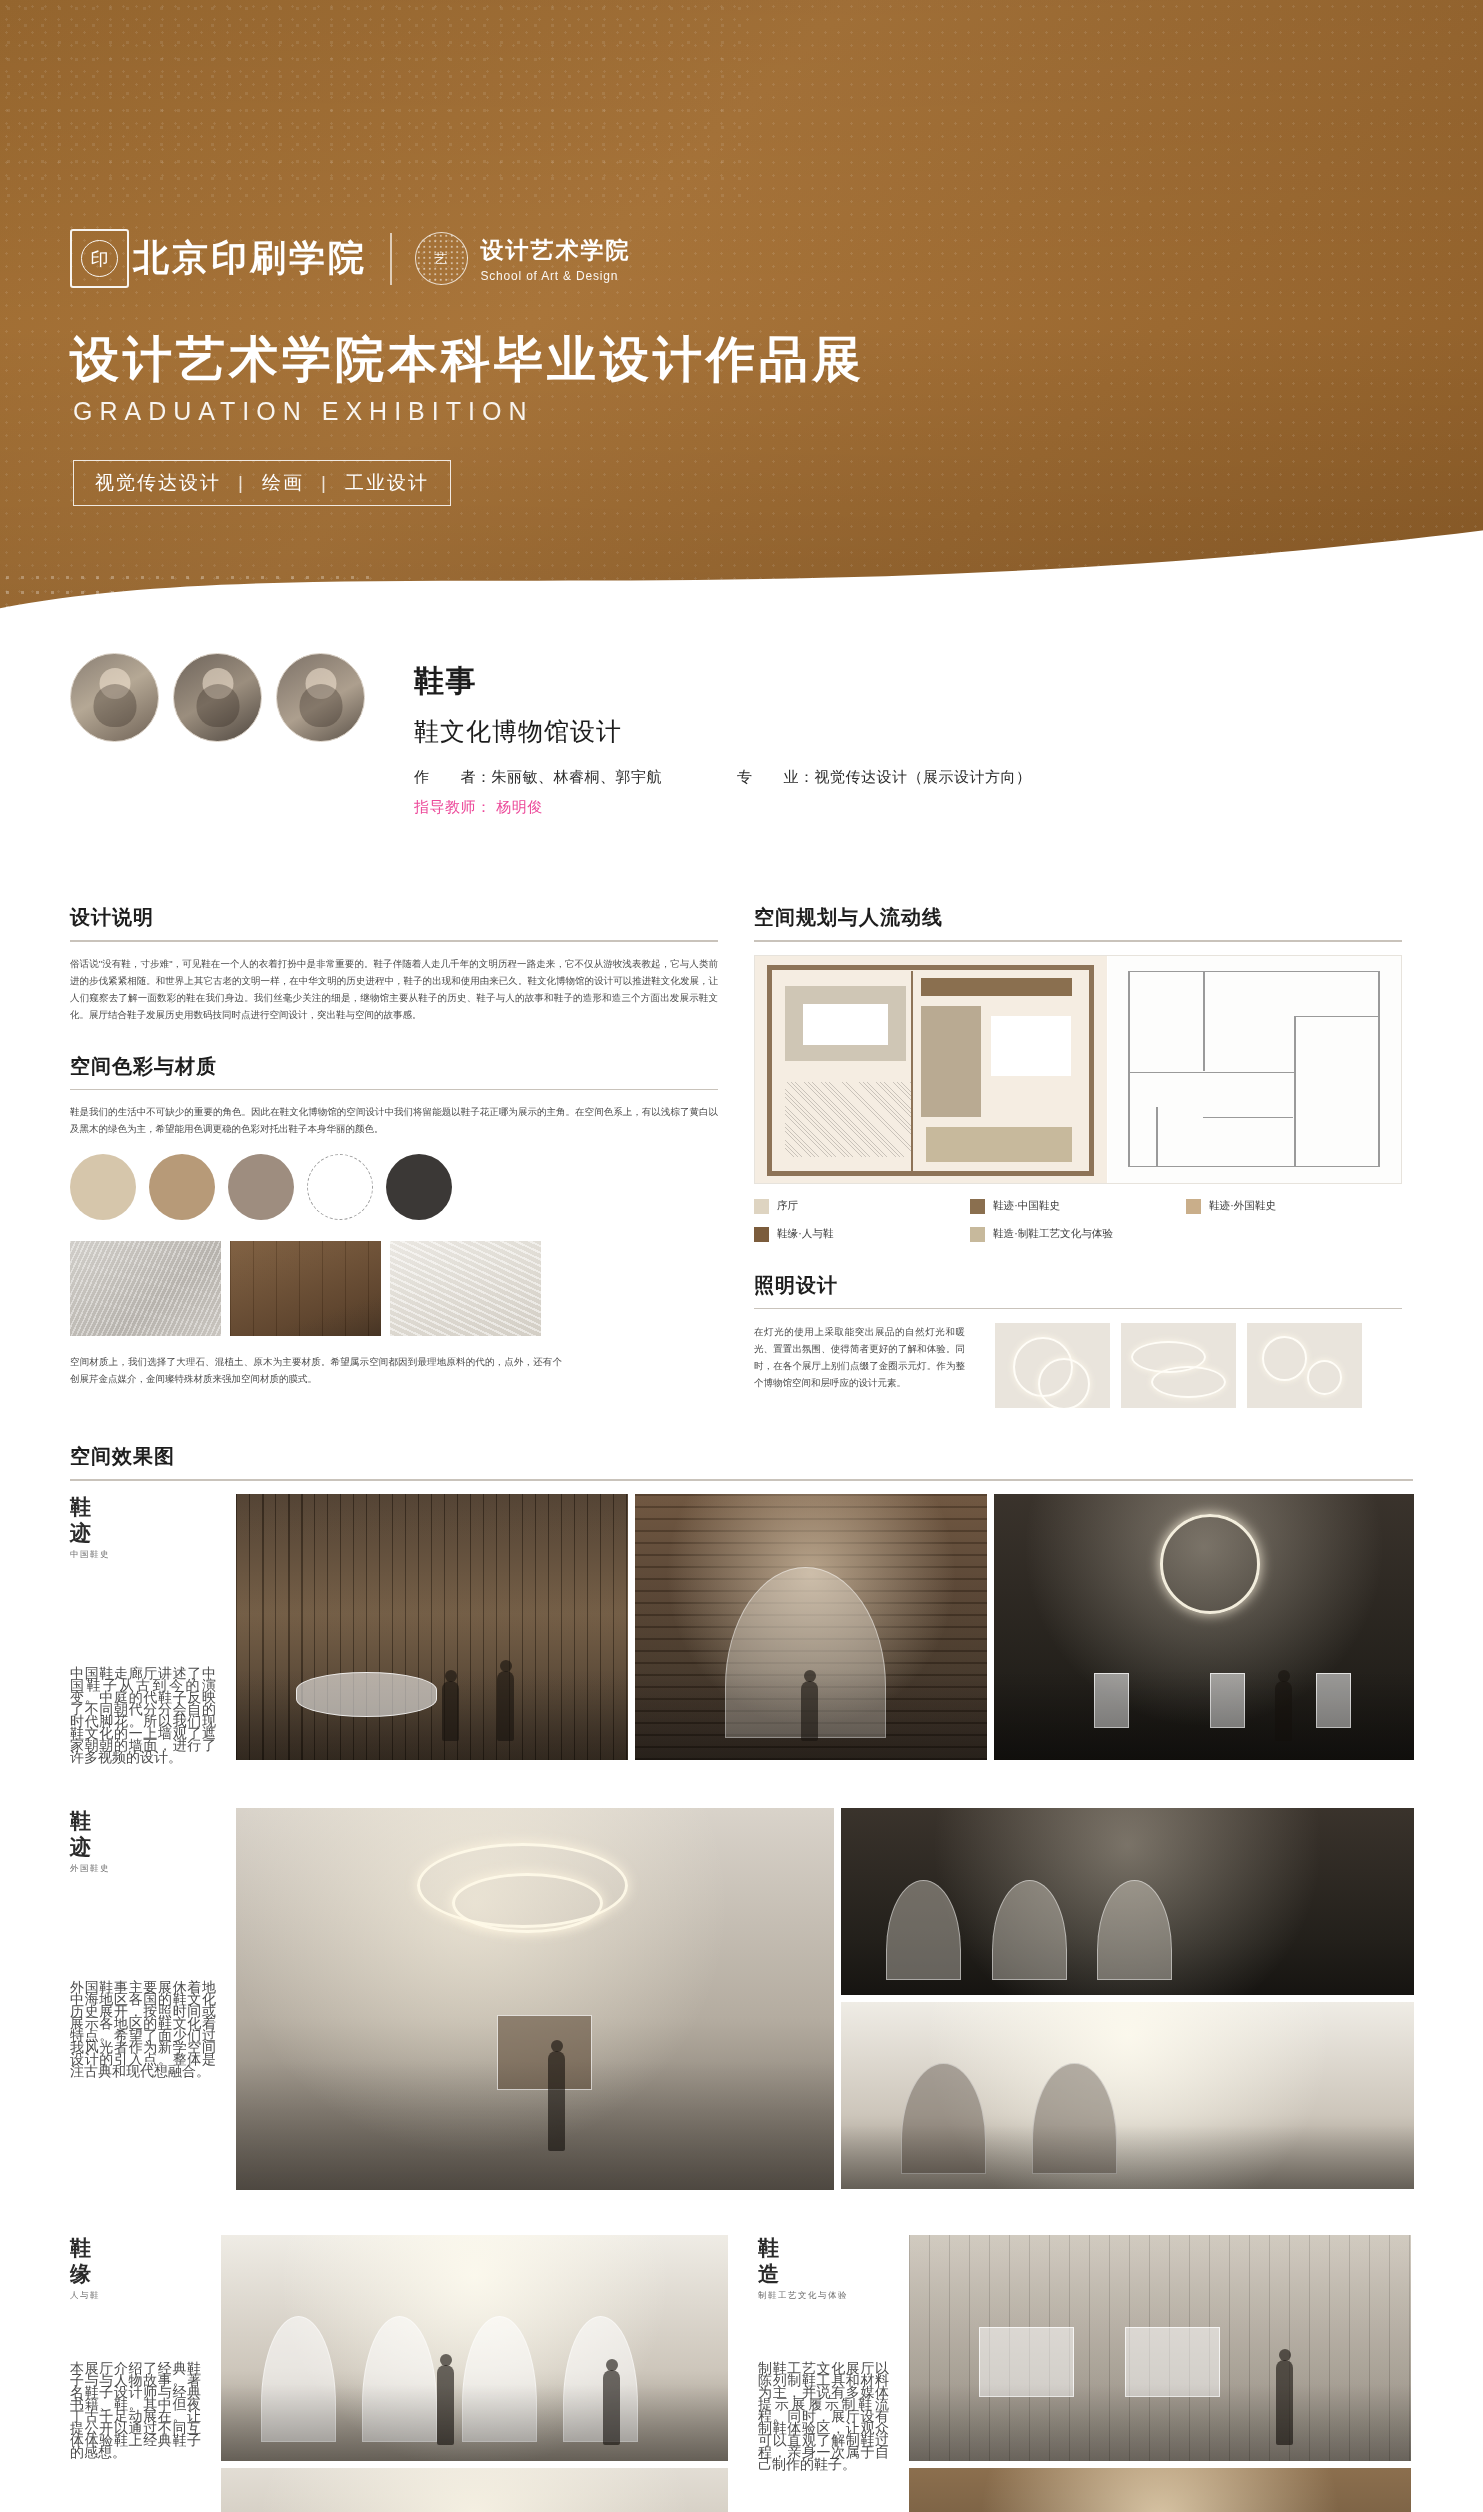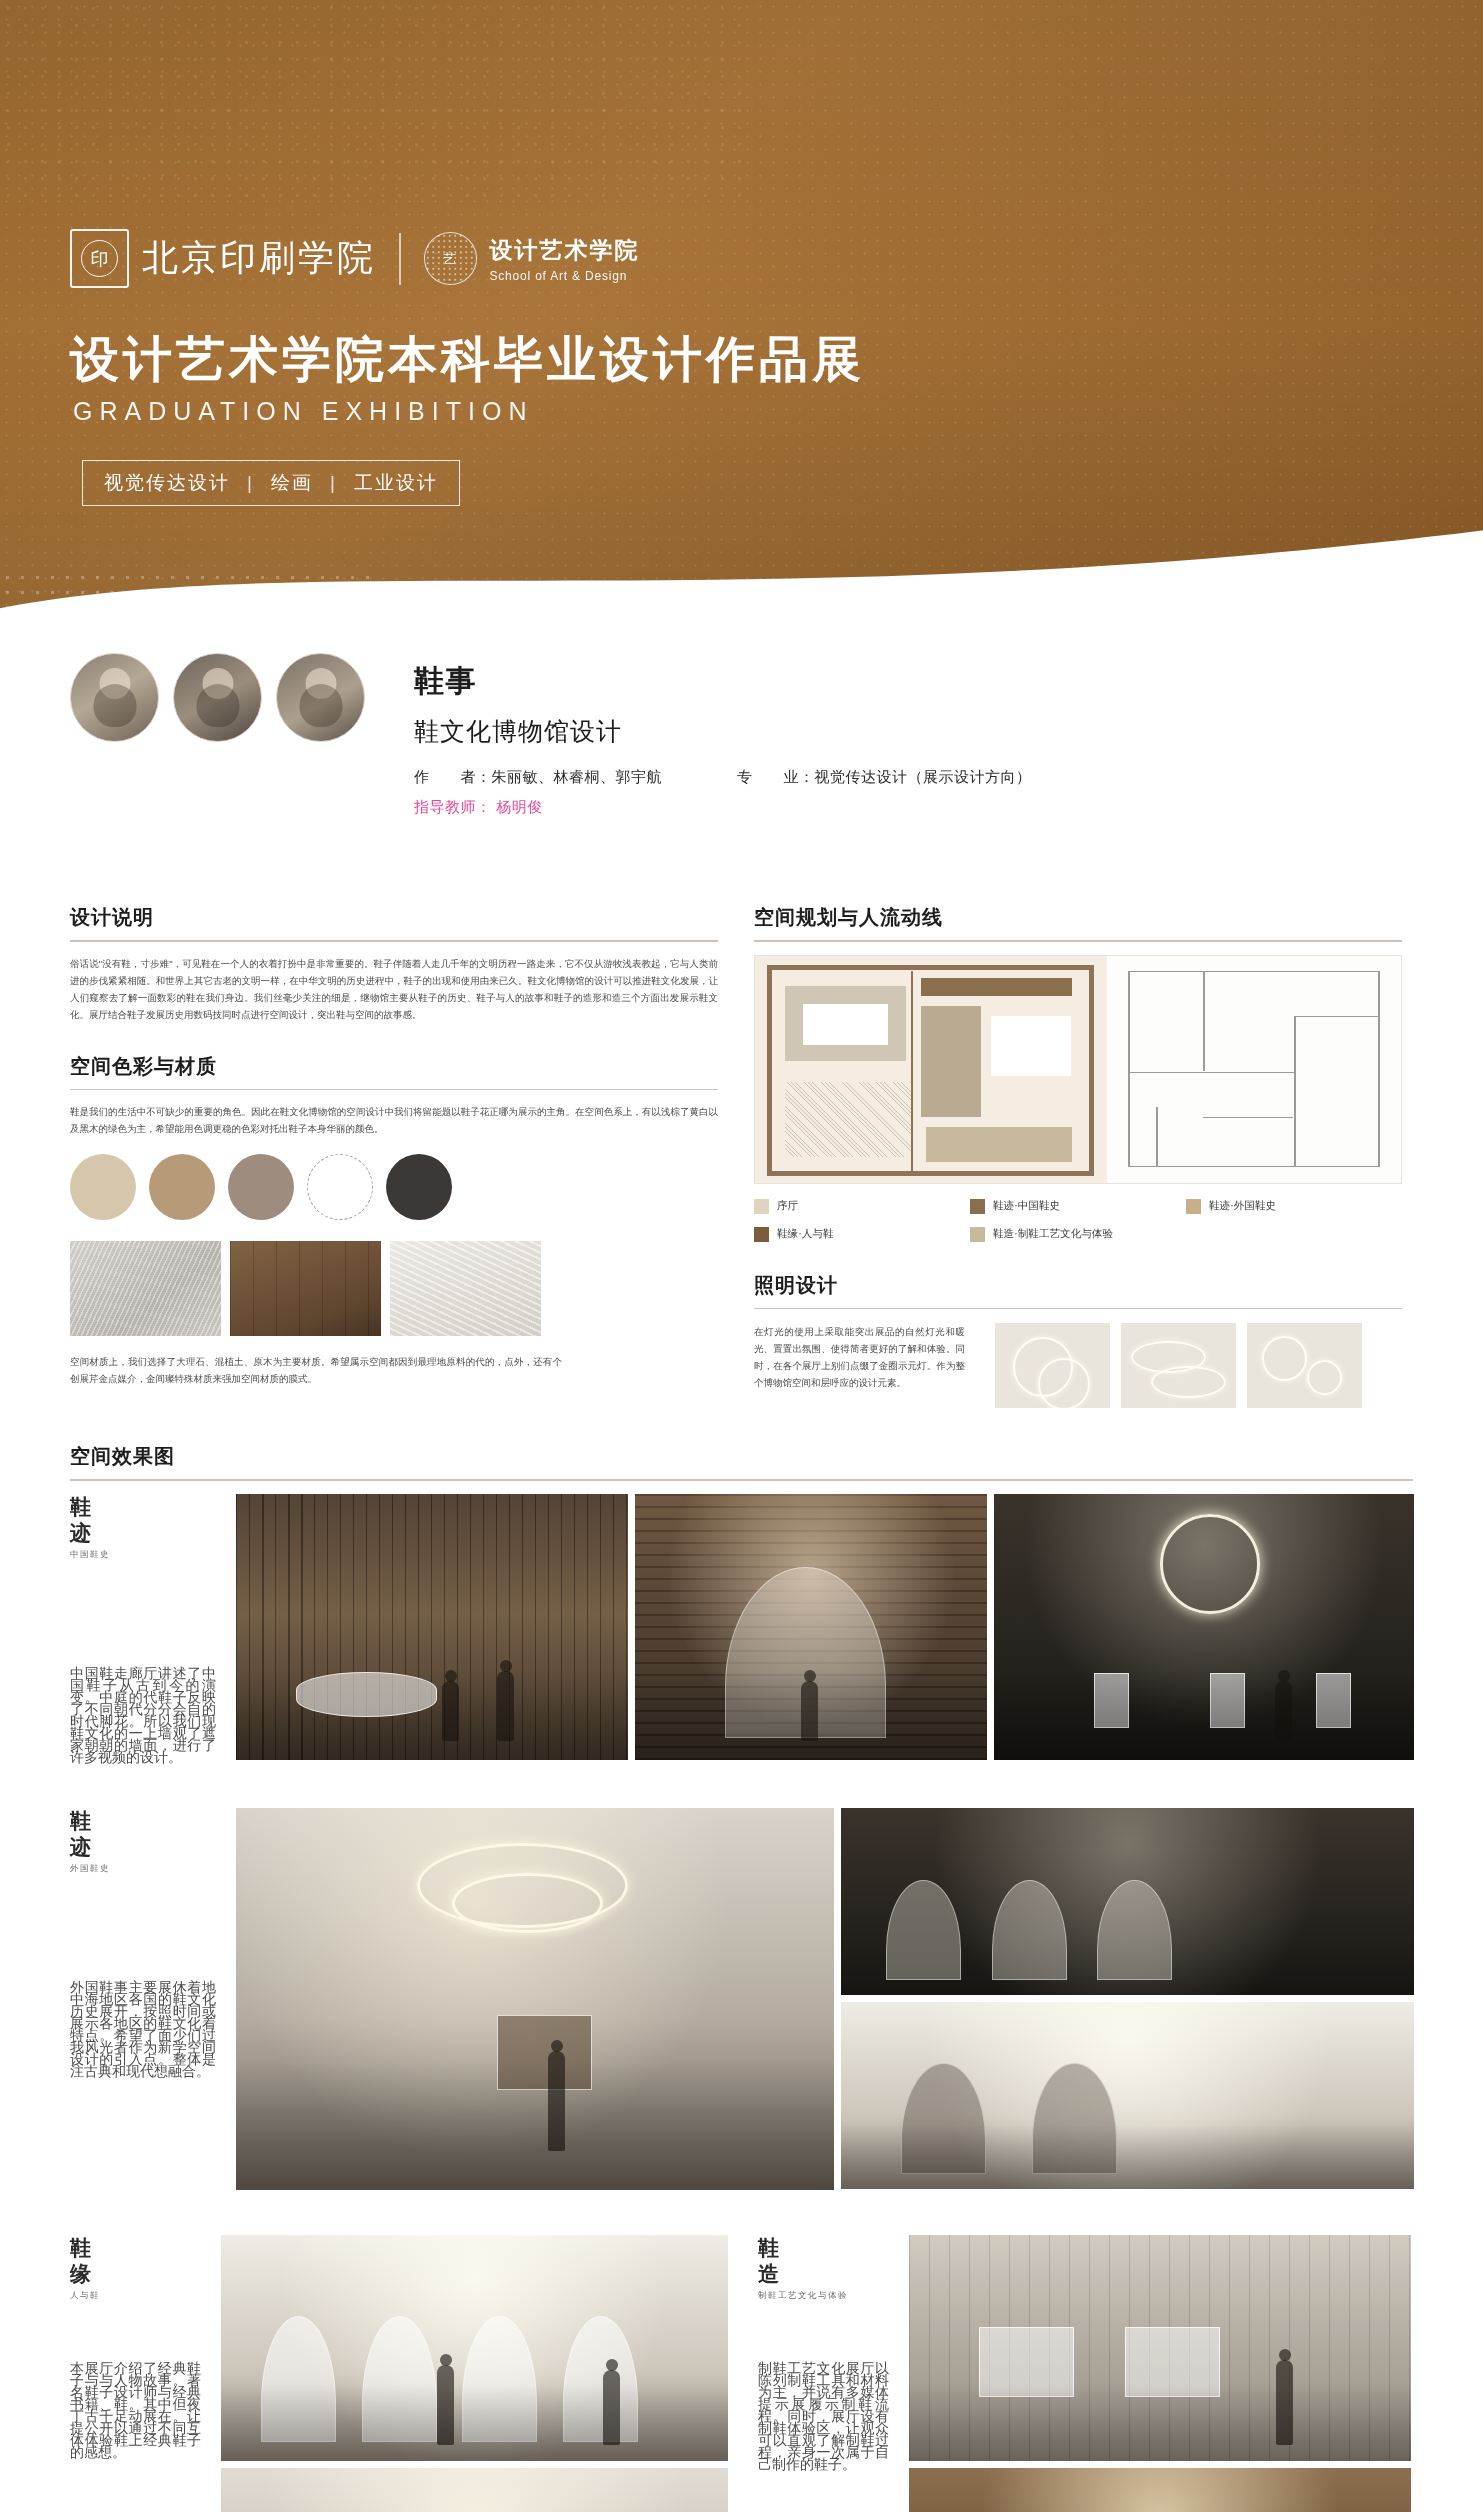--- a/index.html
+++ b/index.html
@@ -50,26 +50,26 @@
     position: relative;
   }
   .seal-inner {
     width: 37px; height: 37px;
     border: 1.5px solid rgba(255,255,255,0.92);
     border-radius: 50%;
     display: flex; align-items: center; justify-content: center;
     font-size: 18px; color: #fff; font-family: "Liberation Serif", serif;
   }
   .uni-name {
-    margin-left: 13px;
+    margin-left: 4px;
     color: #fff;
     font-size: 36px;
     letter-spacing: 3px;
     font-family: "Liberation Serif", serif;
-    font-weight: normal;
+    font-weight: bold;
     white-space: nowrap;
   }
   .divider-v {
     width: 1.5px; height: 52px;
     background: rgba(255,255,255,0.65);
     margin: 0 23px;
   }
   .school-mark {
     width: 53px; height: 53px;
     border-radius: 50%;
@@ -88,21 +88,21 @@
     color: #fff; font-size: 49px; letter-spacing: 4px;
     font-family: "Liberation Serif", serif; font-weight: bold;
     white-space: nowrap;
   }
   .title-sub {
     position: absolute; left: 73px; top: 397px;
     color: rgba(255,255,255,0.92); font-size: 25px; letter-spacing: 7px;
     white-space: nowrap;
   }
   .cat-box {
-    position: absolute; left: 82px; top: 460px;
+    position: absolute; left: 73px; top: 460px;
     border: 1.5px solid rgba(255,255,255,0.85);
     padding: 9px 21px;
     display: flex; align-items: center;
     color: #fff; font-size: 19px; letter-spacing: 2px;
     white-space: nowrap;
   }
   .cat-box .sep { margin: 0 17px; opacity: 0.8; }
 
   .header-wave {
     position: absolute; left: 0; bottom: -3px; width: 1484px; height: 151px;

